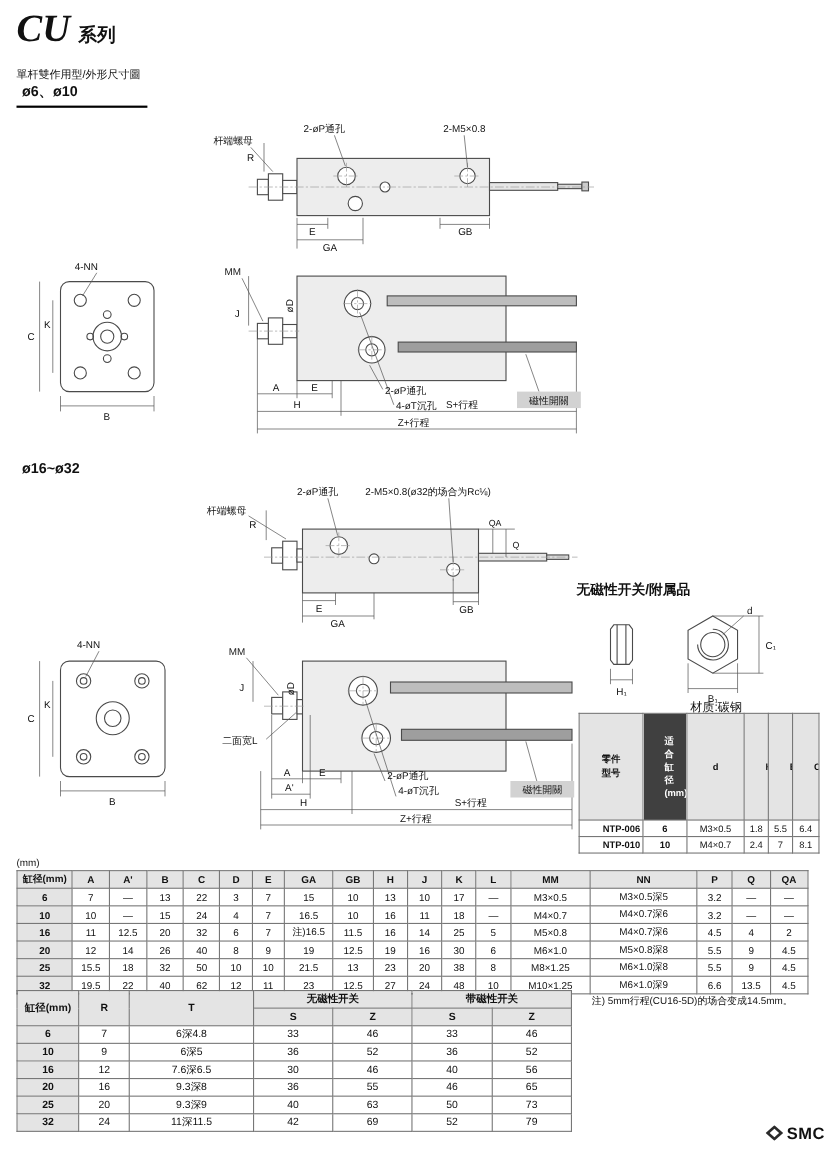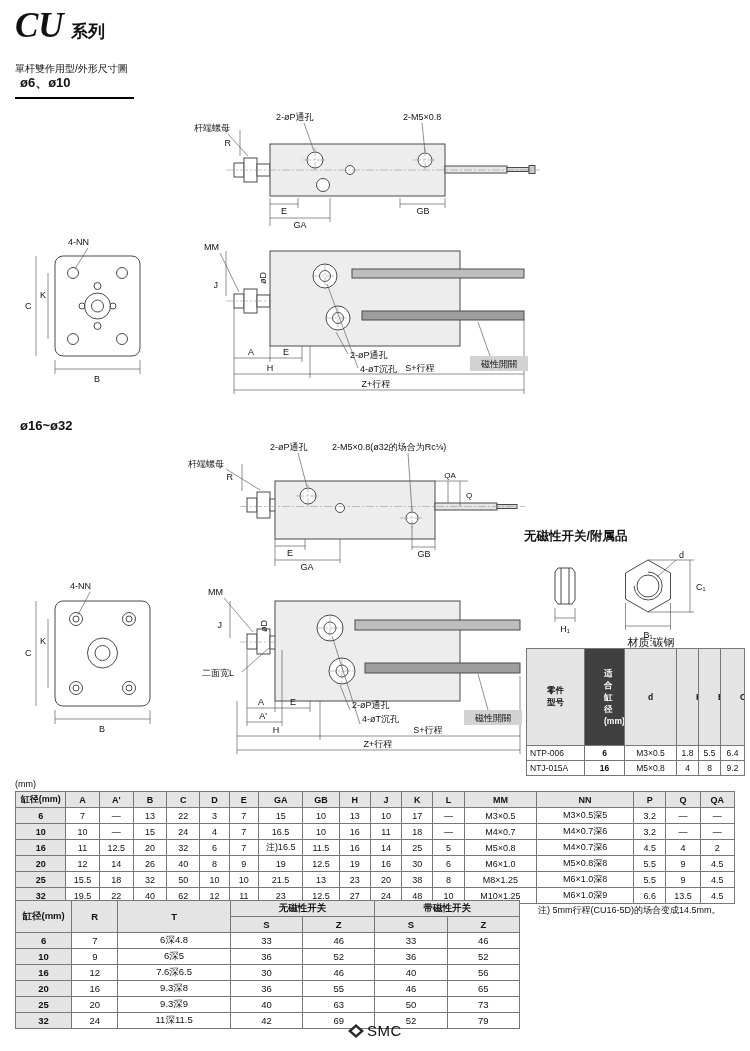--- a/index.html
+++ b/index.html
@@ -17,28 +17,28 @@
   .footnote{font-size:9px}
   table{border-collapse:collapse;table-layout:fixed}
   th,td{border:1px solid #777;text-align:center;padding:1px 2px;overflow:hidden;white-space:nowrap}
   th{background:#e4e4e4;font-weight:bold}
   .dim-table th,.dim-table td{font-size:9px;height:13px}
   .sw-table th,.sw-table td{font-size:9.5px;height:13px}
   .nut-table th,.nut-table td{font-size:8.5px;height:12px}
   .nut-table th{white-space:normal;padding:19px}
   .dim-table tbody td:first-child,.sw-table tbody td:first-child{background:#e4e4e4;font-weight:bold}
   .nut-table th:nth-child(2){background:#404040;color:#fff}
-  .nut-table td:first-child{text-align:left;font-weight:normal;padding-left:3px}
+  .nut-table td:first-child{text-align:right;font-weight:bold;padding-left:3px}
   .nut-table td:nth-child(2){font-weight:bold}
   svg text{font-size:9px;fill:#111;font-family:"Liberation Sans","DejaVu Sans",sans-serif}
   svg .sm{font-size:8px}
   .g{stroke:#4a4a4a;stroke-width:1;fill:none}
   .cl{stroke:#999;stroke-width:.6;stroke-dasharray:8 2 2 2;fill:none}
   .d{stroke:#555;stroke-width:.65;fill:none}
-  .footer{font-weight:normal;font-size:15px;letter-spacing:.5px;text-align:center}
+  .footer{font-weight:bold;font-size:15px;letter-spacing:.5px;text-align:right}
   .footer svg{vertical-align:-2px;margin-right:3px}
 </style>
 </head>
 <body>
 
 <div class="abs page-title" style="left:15px;top:6px">
   <span class="cu">CU</span>
   <span class="series">系列</span>
 </div>
 <div class="abs" style="left:15px;top:58px">
@@ -350,26 +350,26 @@
   <tbody>
       <tr>
         <td>NTP-006</td>
         <td>6</td>
         <td>M3×0.5</td>
         <td>1.8</td>
         <td>5.5</td>
         <td>6.4</td>
       </tr>
       <tr>
-        <td>NTJ-015A</td>
-        <td>16</td>
-        <td>M5×0.8</td>
-        <td>4</td>
-        <td>8</td>
-        <td>9.2</td>
+        <td>NTP-010</td>
+        <td>10</td>
+        <td>M4×0.7</td>
+        <td>2.4</td>
+        <td>7</td>
+        <td>8.1</td>
       </tr>
     </tbody>
 </table>
 
 <div class="abs unit" style="left:15px;top:779px;width:720px">(mm)</div>
 
 <table class="abs dim-table" style="left:15px;top:791px;width:720px">
   <colgroup>
     <col style="width:50px">
       <col style="width:33px">

